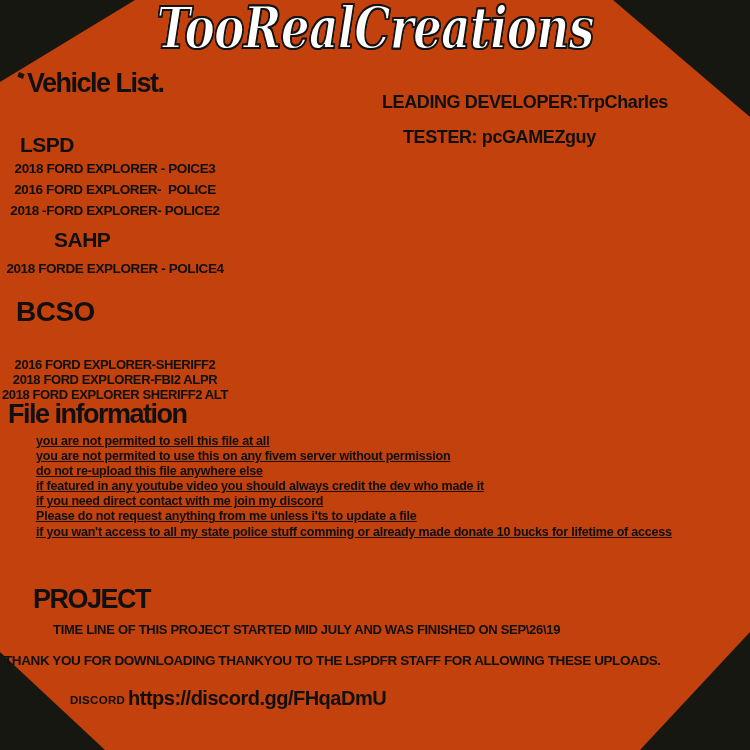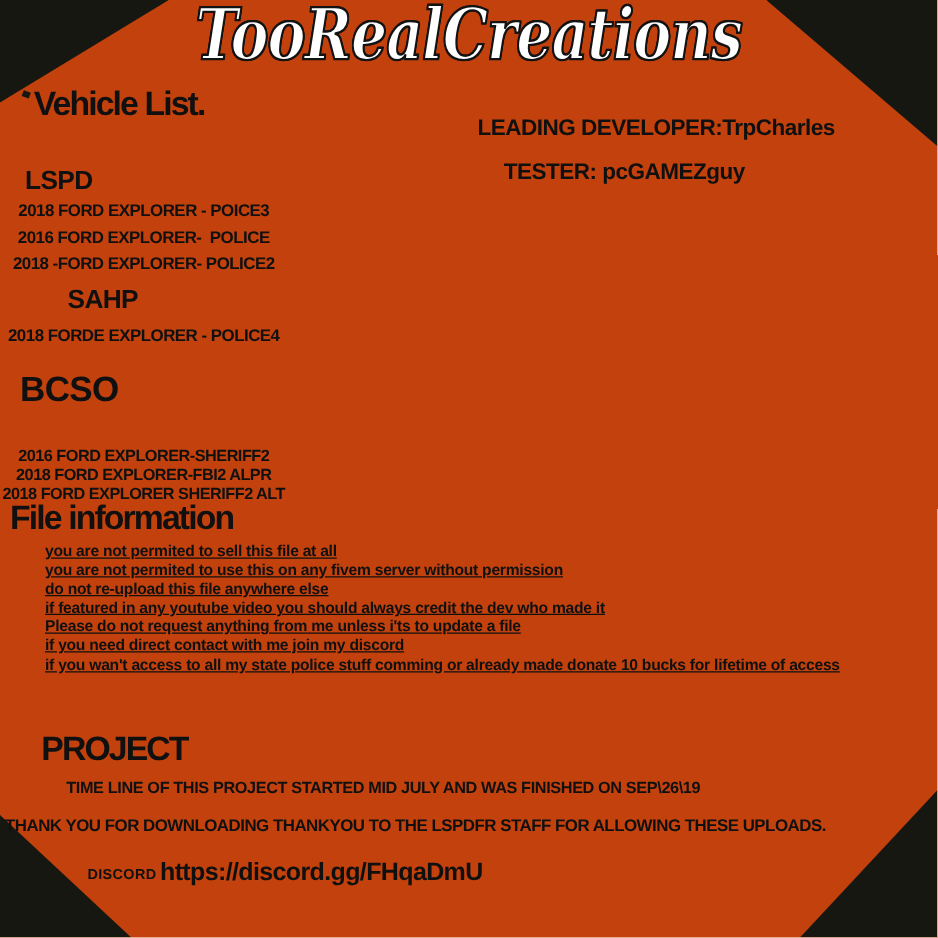--- a/index.html
+++ b/index.html
@@ -87,22 +87,22 @@
     <div class="vehicle-item">2018 FORD EXPLORER-FBI2 ALPR</div>
     <div class="vehicle-item">2018 FORD EXPLORER SHERIFF2 ALT</div>
   </div>
 
   <h2 class="sec-heading h-file">File information</h2>
   <div class="rules">
     <div class="rule-line">you are not permited to sell this file at all</div>
     <div class="rule-line">you are not permited to use this on any fivem server without permission</div>
     <div class="rule-line">do not re-upload this file anywhere else</div>
     <div class="rule-line">if featured in any youtube video you should always credit the dev who made it</div>
+    <div class="rule-line">if you need direct contact with me join my discord</div>
     <div class="rule-line">Please do not request anything from me unless i'ts to update a file</div>
-    <div class="rule-line">if you need direct contact with me join my discord</div>
     <div class="rule-line">if you wan't access to all my state police stuff comming or already made donate 10 bucks for lifetime of access</div>
   </div>
 
   <h2 class="sec-heading h-project">PROJECT</h2>
   <div class="timeline">TIME LINE OF THIS PROJECT STARTED MID JULY AND WAS FINISHED ON SEP\26\19</div>
   <div class="thanks">THANK YOU FOR DOWNLOADING THANKYOU TO THE LSPDFR STAFF FOR ALLOWING THESE UPLOADS.</div>
 
   <div class="discord-label">DISCORD</div>
   <a class="discord-url" href="#">https://discord.gg/FHqaDmU</a>
 

